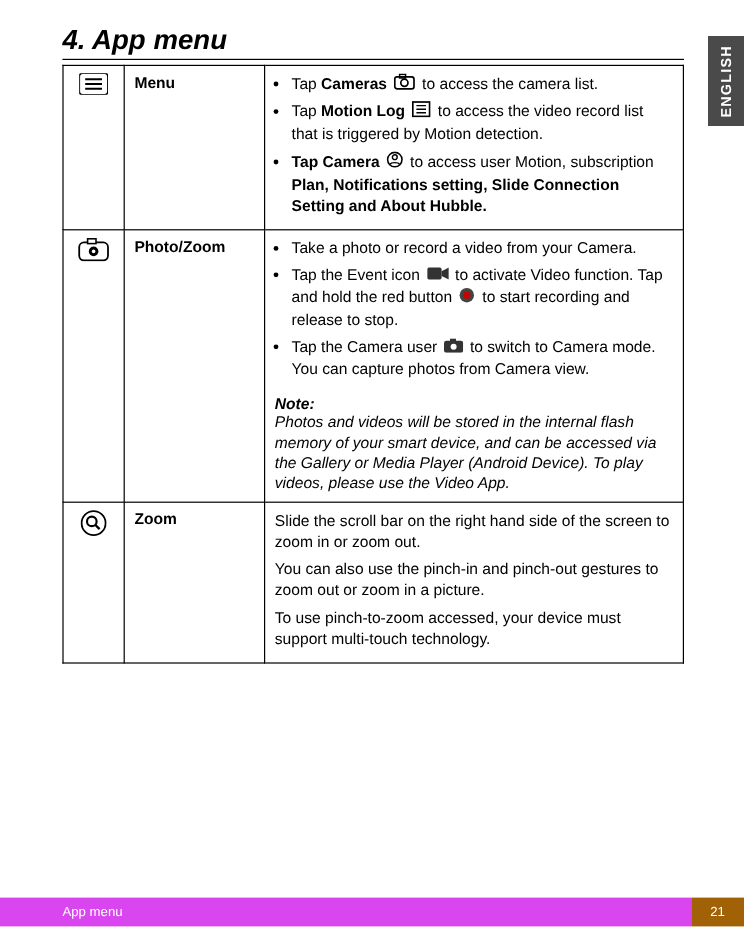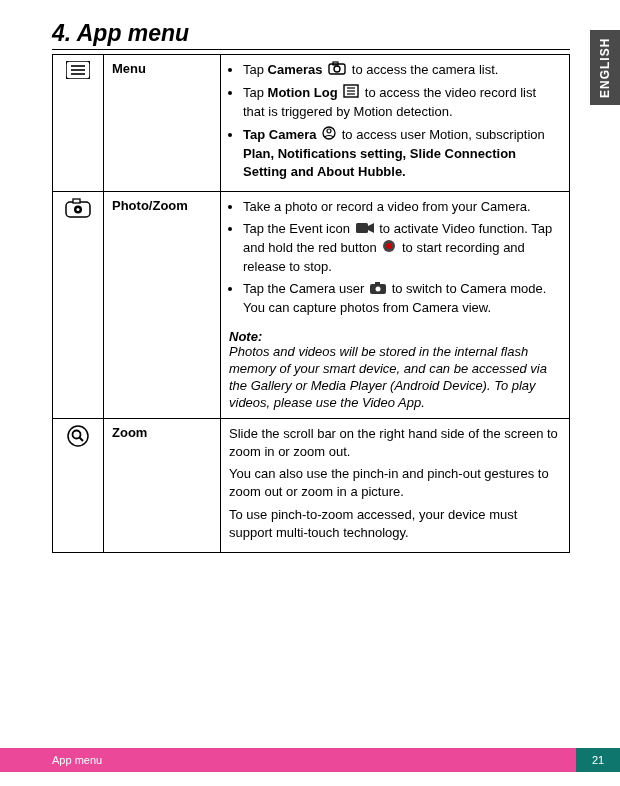--- a/index.html
+++ b/index.html
@@ -80,30 +80,30 @@
   .footer {
     position: absolute;
     bottom: 14px;
     left: 0;
     right: 0;
     height: 24px;
     display: flex;
   }
   .footer-left {
     flex: 1;
-    background: #ec4899;
+    background: #d946ef;
     color: #fff;
     font-size: 11px;
     display: flex;
     align-items: center;
     padding-left: 52px;
   }
   .footer-right {
     width: 44px;
-    background: #0f766e;
+    background: #a16207;
     color: #fff;
     font-size: 11px;
     display: flex;
     align-items: center;
     justify-content: center;
   }
   .zoom-para { margin: 0 0 4px 0; line-height: 1.4; }
 </style>
 </head>
 <body>

